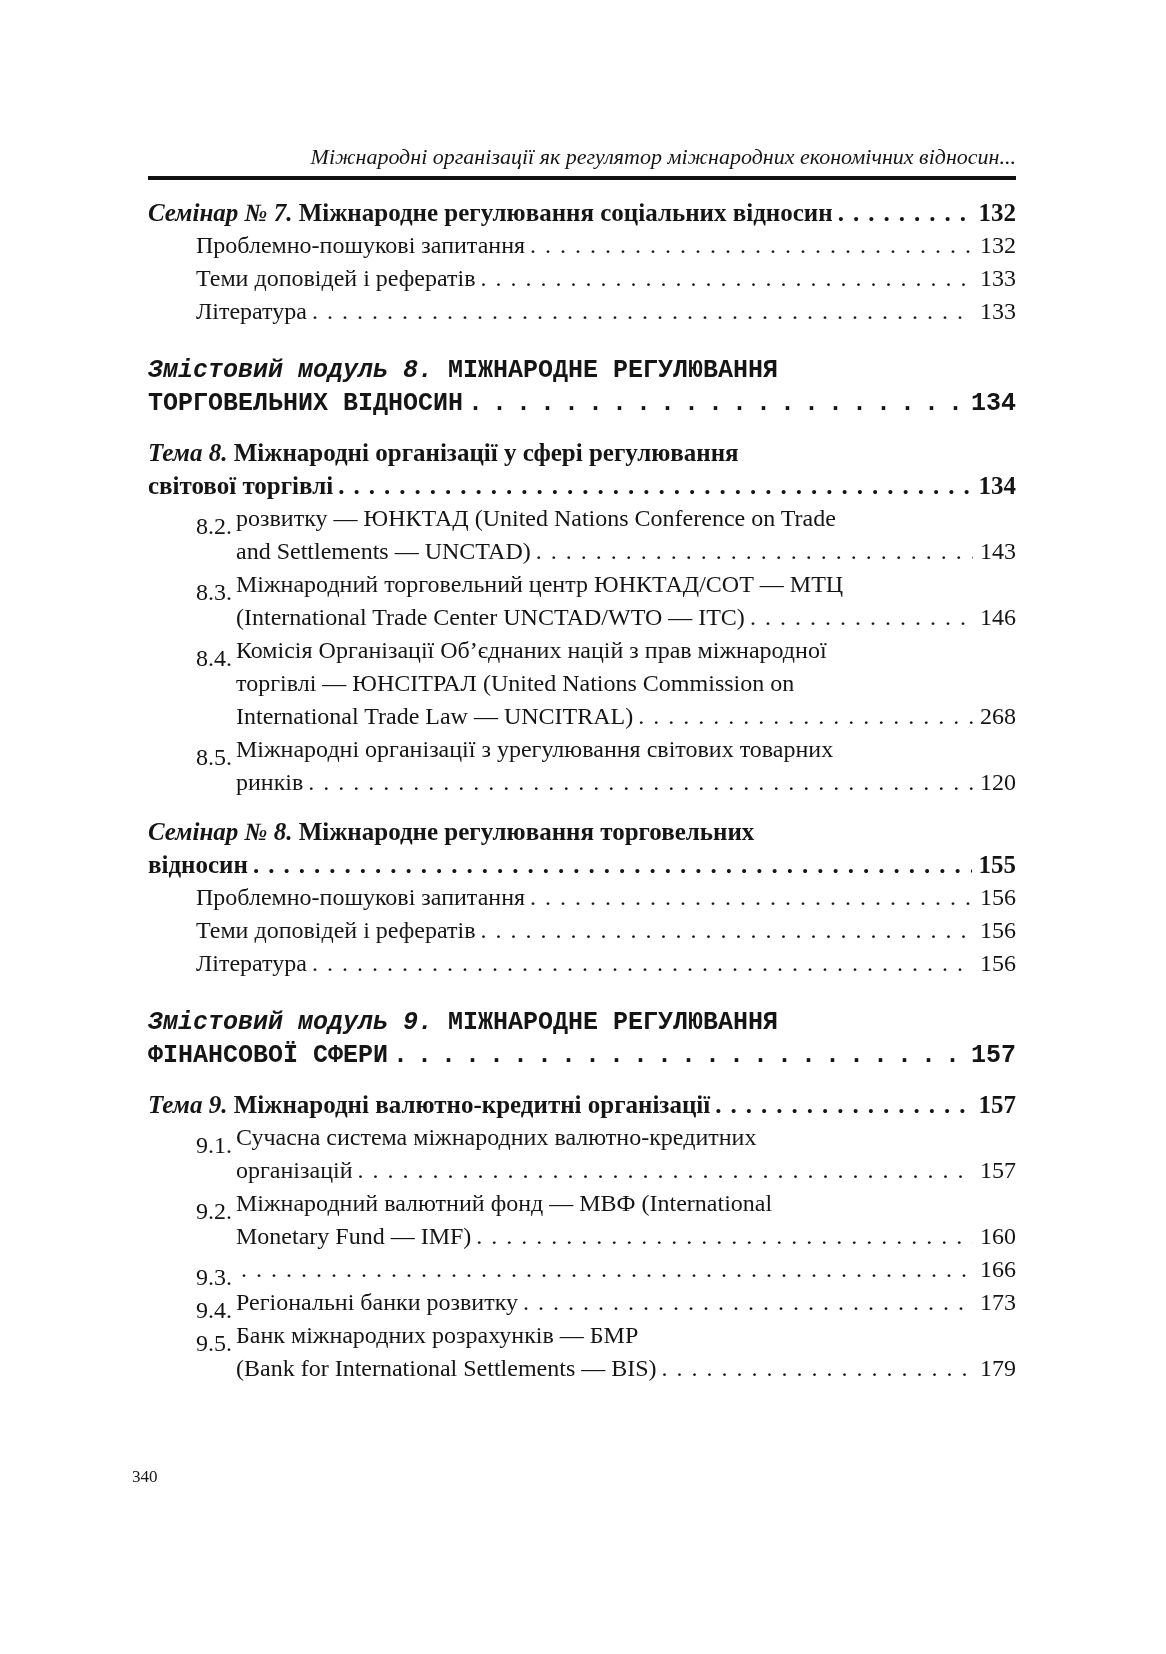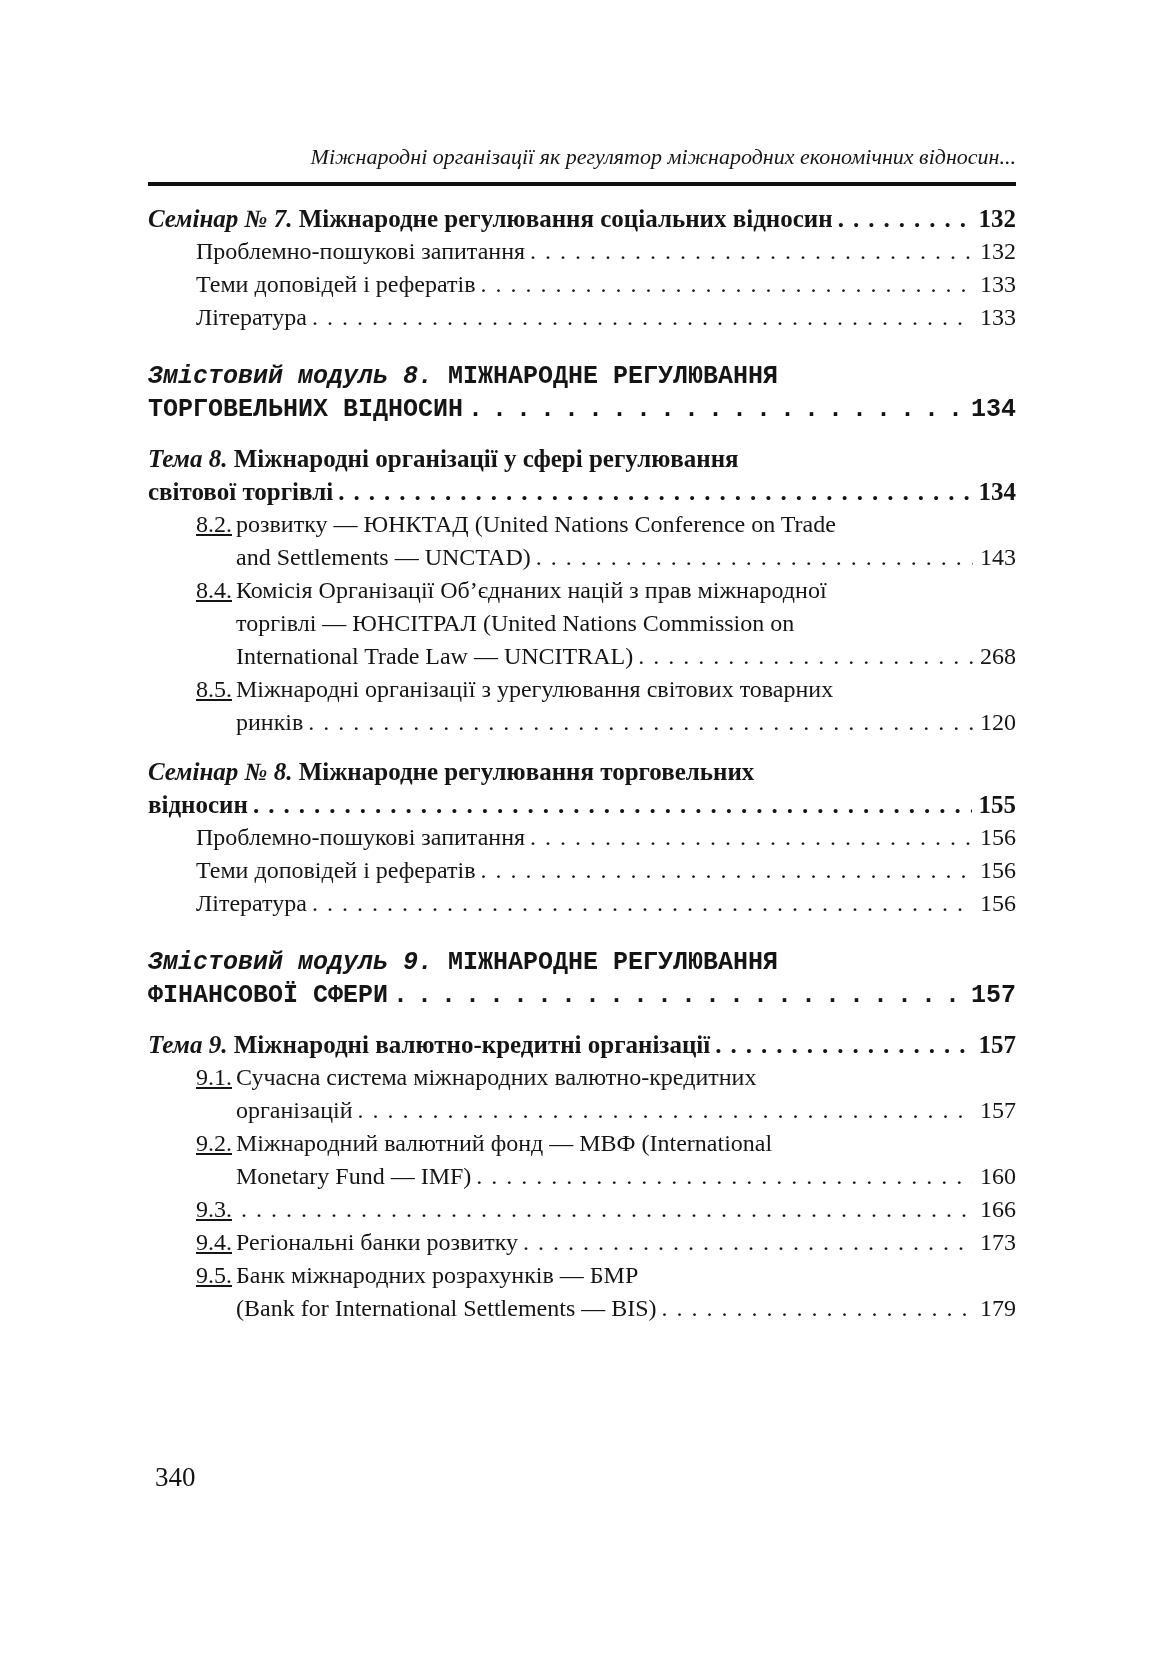--- a/index.html
+++ b/index.html
@@ -19,21 +19,21 @@
     position: absolute;
     left: 148px;
     top: 144px;
     width: 868px;
   }
   .running-header {
     text-align: right;
     font-style: italic;
     font-size: 22px;
     line-height: 26px;
-    padding-bottom: 12px;
+    padding-bottom: 6px;
   }
   .header-rule {
     width: 100%;
     height: 4px;
     background: #111111;
   }
   .toc {
     margin-top: 8px;
     text-align: right;
   }
@@ -53,45 +53,44 @@
     font-size: 25px;
   }
   .entry.seminar { margin-top: 16px; }
   .entry.module  { margin-top: 26px; font-family: Liberation Mono, monospace; }
   .entry.tema    { margin-top: 16px; }
   .entry.sub      { padding-left: 48px; }
   .entry.numbered { padding-left: 88px; }
   .entry.numbered .num {
     position: absolute;
     left: -40px;
-    top: 0;
-    text-decoration: underline;
+    top: 8px;
   }
   .seg-bold-italic { font-style: italic; font-weight: bold; }
   .seg-bold        { font-weight: bold; }
   .seg-normal      { font-weight: normal; }
   .text { flex: 0 0 auto; max-width: 100%; }
   .dots {
     flex: 1 1 auto;
     min-width: 14px;
     overflow: hidden;
     white-space: nowrap;
     margin-left: 5px;
     margin-right: 7px;
   }
   .dots::after {
     content: "...........................................................................................................";
     letter-spacing: 9px;
   }
   .page-num { flex: 0 0 auto; }
   .folio {
     position: absolute;
-    left: 155px;
+    left: 132px;
     top: 1462px;
-    font-size: 27px;
+    font-size: 17px;
     line-height: 30px;
   }
 </style>
 </head>
 <body>
 
 <div class="page-frame">
   <div class="running-header">Міжнародні організації як регулятор міжнародних економічних відносин...</div>
   <div class="header-rule"></div>
   <div class="toc" id="toc">
@@ -112,20 +111,24 @@
         <div class="line"><span class="text"><span class="seg-bold">ТОРГОВЕЛЬНИХ ВІДНОСИН</span></span><span class="dots"></span><span class="page-num">134</span></div>
       </div>
       <div class="entry tema">
         <div class="line"><span class="text"><span class="seg-bold-italic">Тема 8. </span><span class="seg-bold">Міжнародні організації у сфері регулювання</span></span></div>
         <div class="line"><span class="text"><span class="seg-bold">світової торгівлі</span></span><span class="dots"></span><span class="page-num">134</span></div>
       </div>
       <div class="entry numbered">
         <div class="line"><span class="num seg-normal">8.2.</span></div>
         <div class="line"><span class="text"><span class="seg-normal">розвитку — ЮНКТАД (United Nations Conference on Trade</span></span></div>
         <div class="line"><span class="text"><span class="seg-normal">and Settlements — UNCTAD)</span></span><span class="dots"></span><span class="page-num">143</span></div>
+      </div>
+      <div class="entry numbered">
+        <div class="line"><span class="num seg-normal">8.3.</span><span class="text"><span class="seg-normal">Міжнародний торговельний центр ЮНКТАД/СОТ — МТЦ</span></span></div>
+        <div class="line"><span class="text"><span class="seg-normal">(International Trade Center UNCTAD/WTO — ITC)</span></span><span class="dots"></span><span class="page-num">146</span></div>
       </div>
       <div class="entry numbered">
         <div class="line"><span class="num seg-normal">8.4.</span><span class="text"><span class="seg-normal">Комісія Організації Об’єднаних націй з прав міжнародної</span></span></div>
         <div class="line"><span class="text"><span class="seg-normal">торгівлі — ЮНСІТРАЛ (United Nations Commission on</span></span></div>
         <div class="line"><span class="text"><span class="seg-normal">International Trade Law — UNCITRAL)</span></span><span class="dots"></span><span class="page-num">268</span></div>
       </div>
       <div class="entry numbered">
         <div class="line"><span class="num seg-normal">8.5.</span><span class="text"><span class="seg-normal">Міжнародні організації з урегулювання світових товарних</span></span></div>
         <div class="line"><span class="text"><span class="seg-normal">ринків</span></span><span class="dots"></span><span class="page-num">120</span></div>
       </div>

